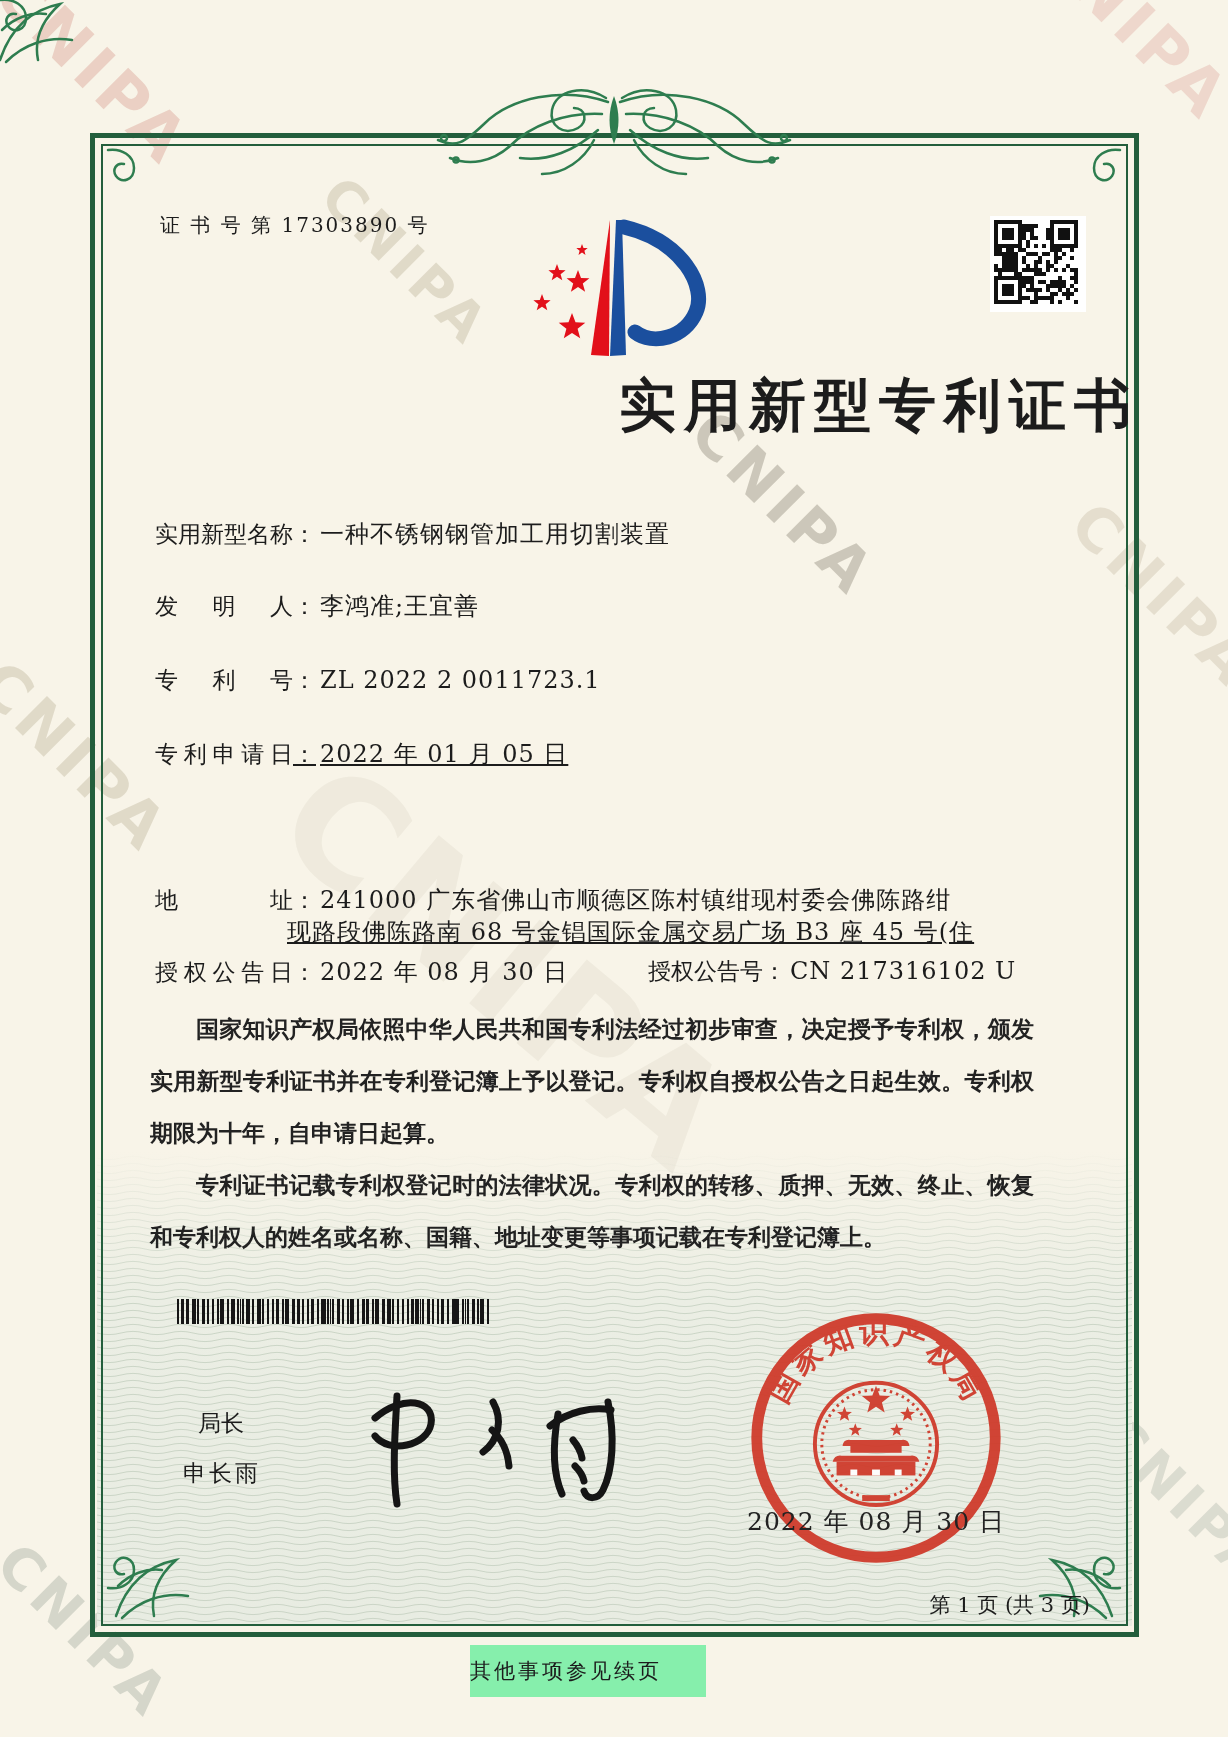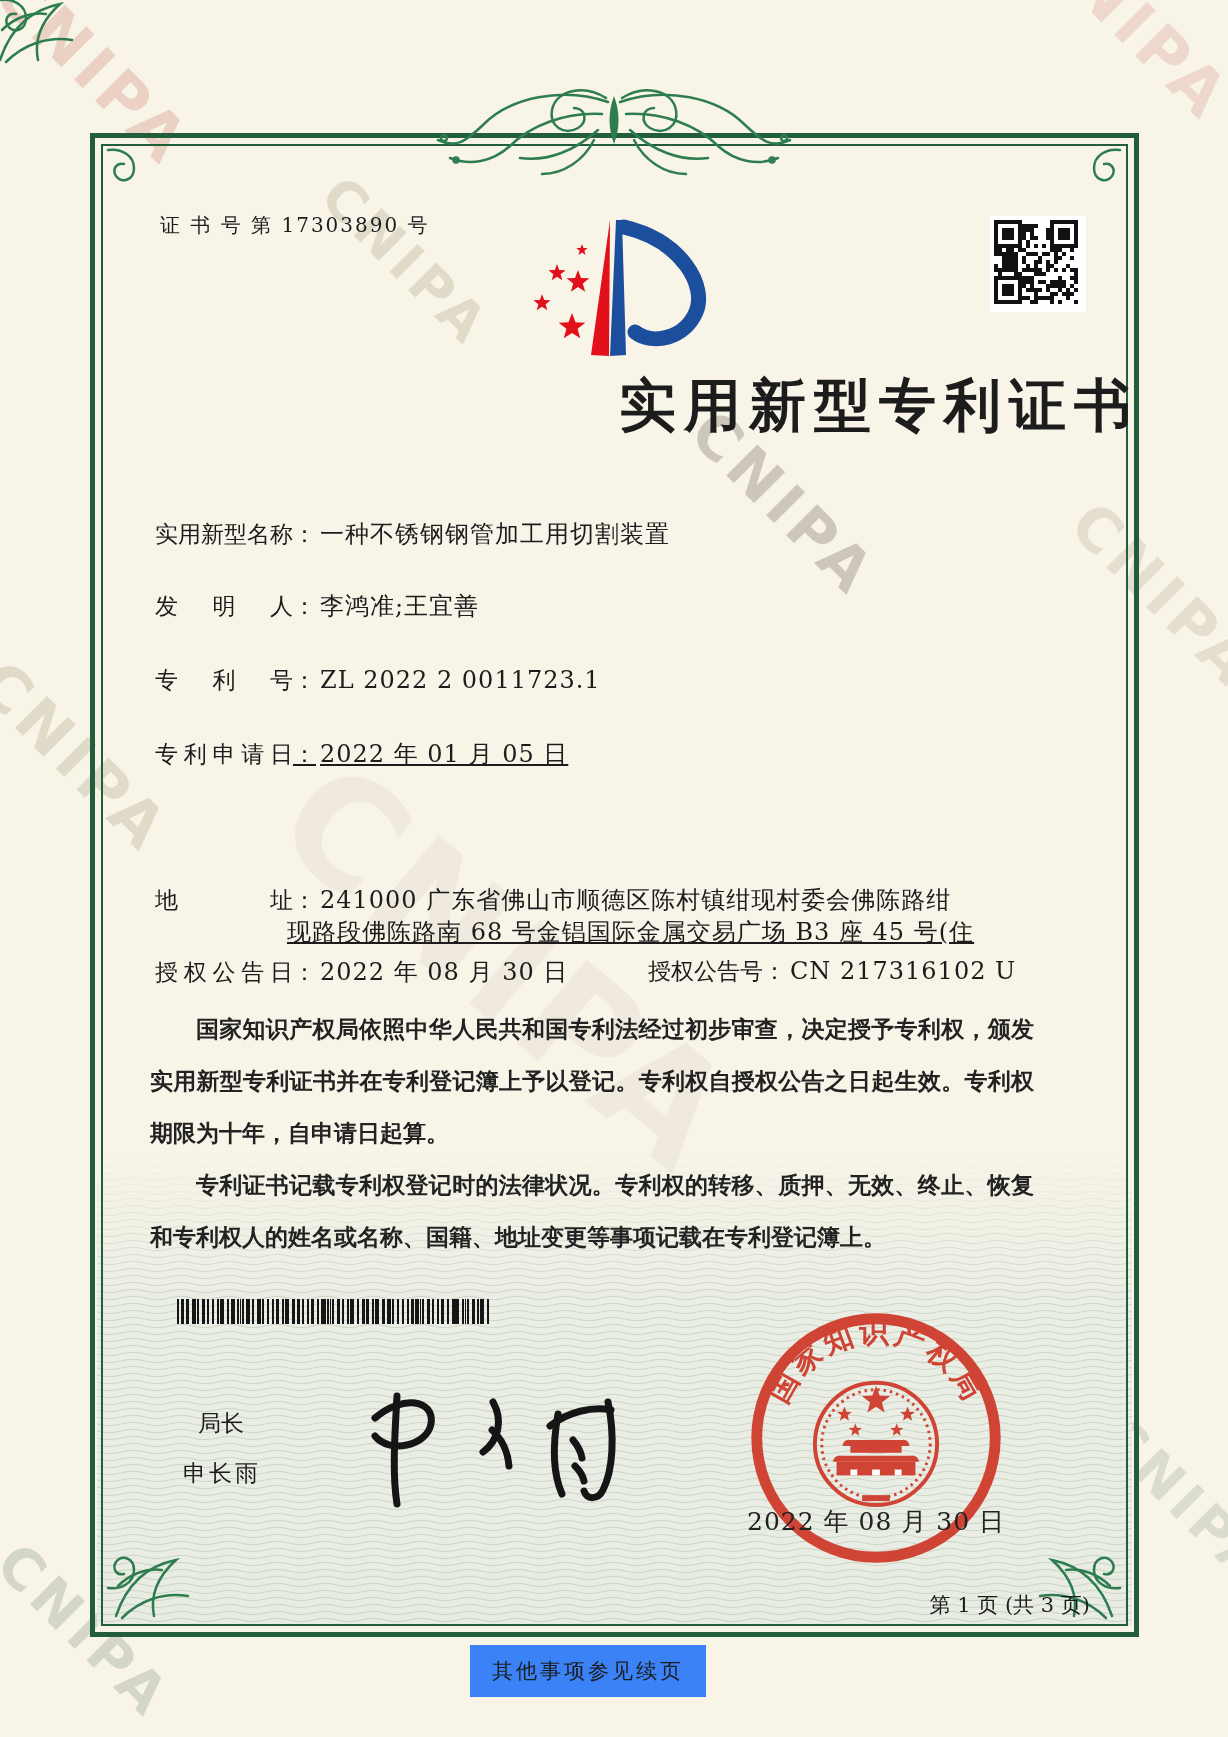--- a/index.html
+++ b/index.html
@@ -61,21 +61,21 @@
             font-family:"DejaVu Sans",sans-serif;letter-spacing:3px;}
   .sig-cal{position:absolute;left:345px;top:1378px;z-index:4;}
   
   .seal{position:absolute;left:740px;top:1302px;width:272px;height:272px;z-index:5;opacity:.93;}
   .seal-date{position:absolute;left:740px;top:1505px;width:272px;text-align:center;
              font-size:25px;letter-spacing:1px;color:#222;z-index:6;}
   
   .page-no{position:absolute;left:90px;top:1591px;width:1000px;text-align:right;
            font-size:21px;z-index:4;}
   .note{position:absolute;left:470px;top:1645px;width:236px;height:52px;line-height:52px;
-        background:#3b82f6;text-align:center;font-size:21px;letter-spacing:3px;z-index:4;}
+        background:#86efac;text-align:left;font-size:21px;letter-spacing:3px;z-index:4;}
 </style>
 </head>
 <body>
 
 <div class="page">
 
   <span class="wm wm1">CNIPA</span>
   <span class="wm wm2">CNIPA</span>
   <span class="wm wm3">CNIPA</span>
   <span class="wm wm4">CNIPA</span>

